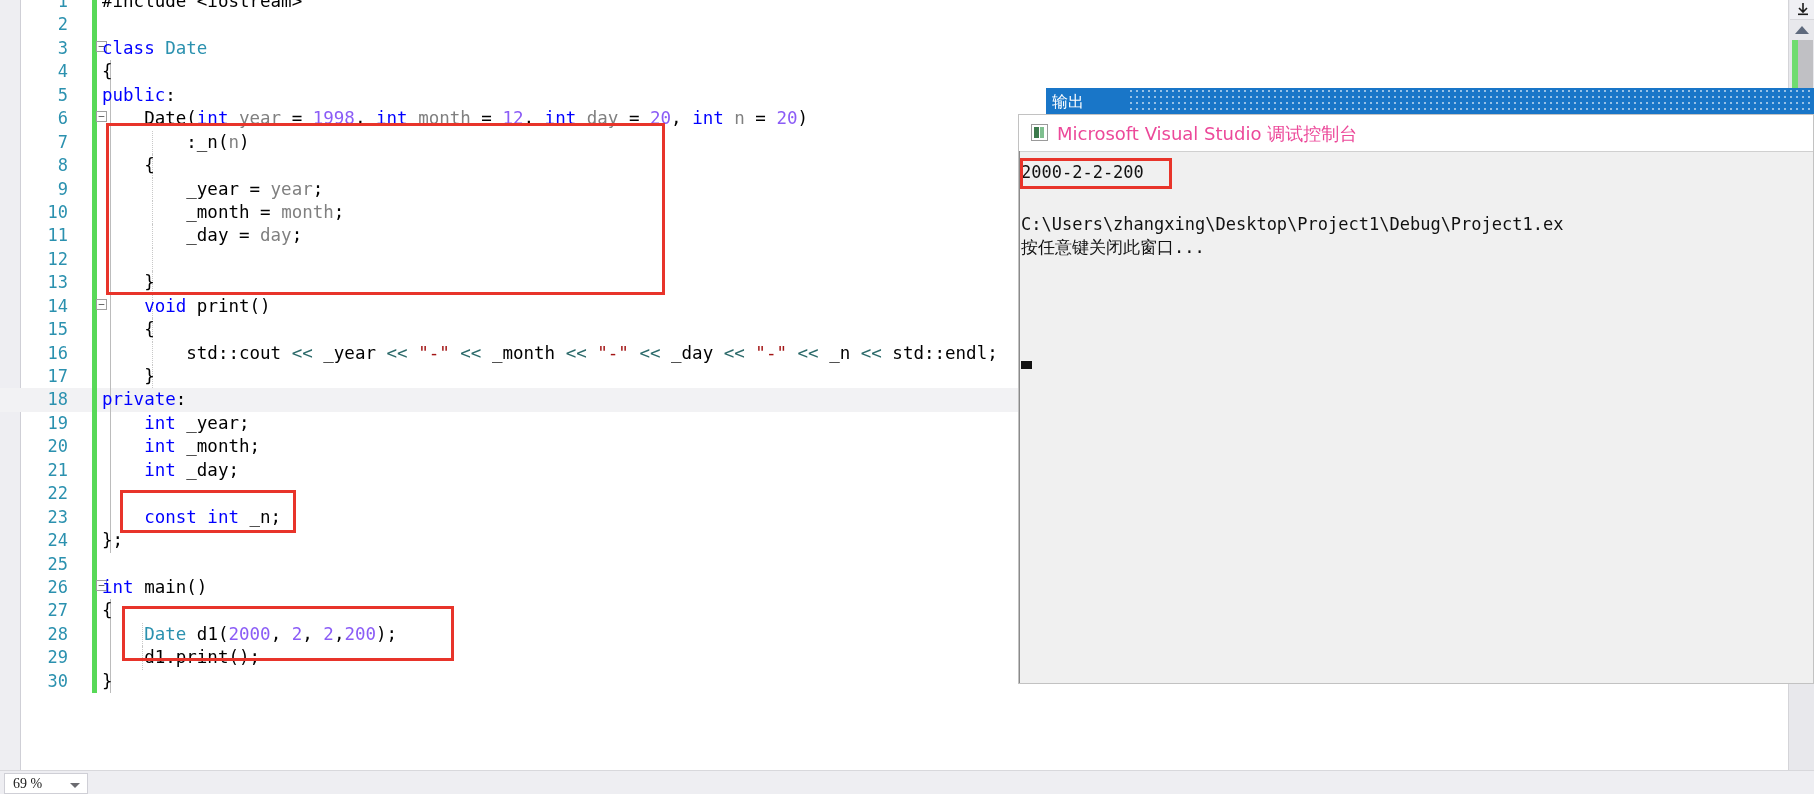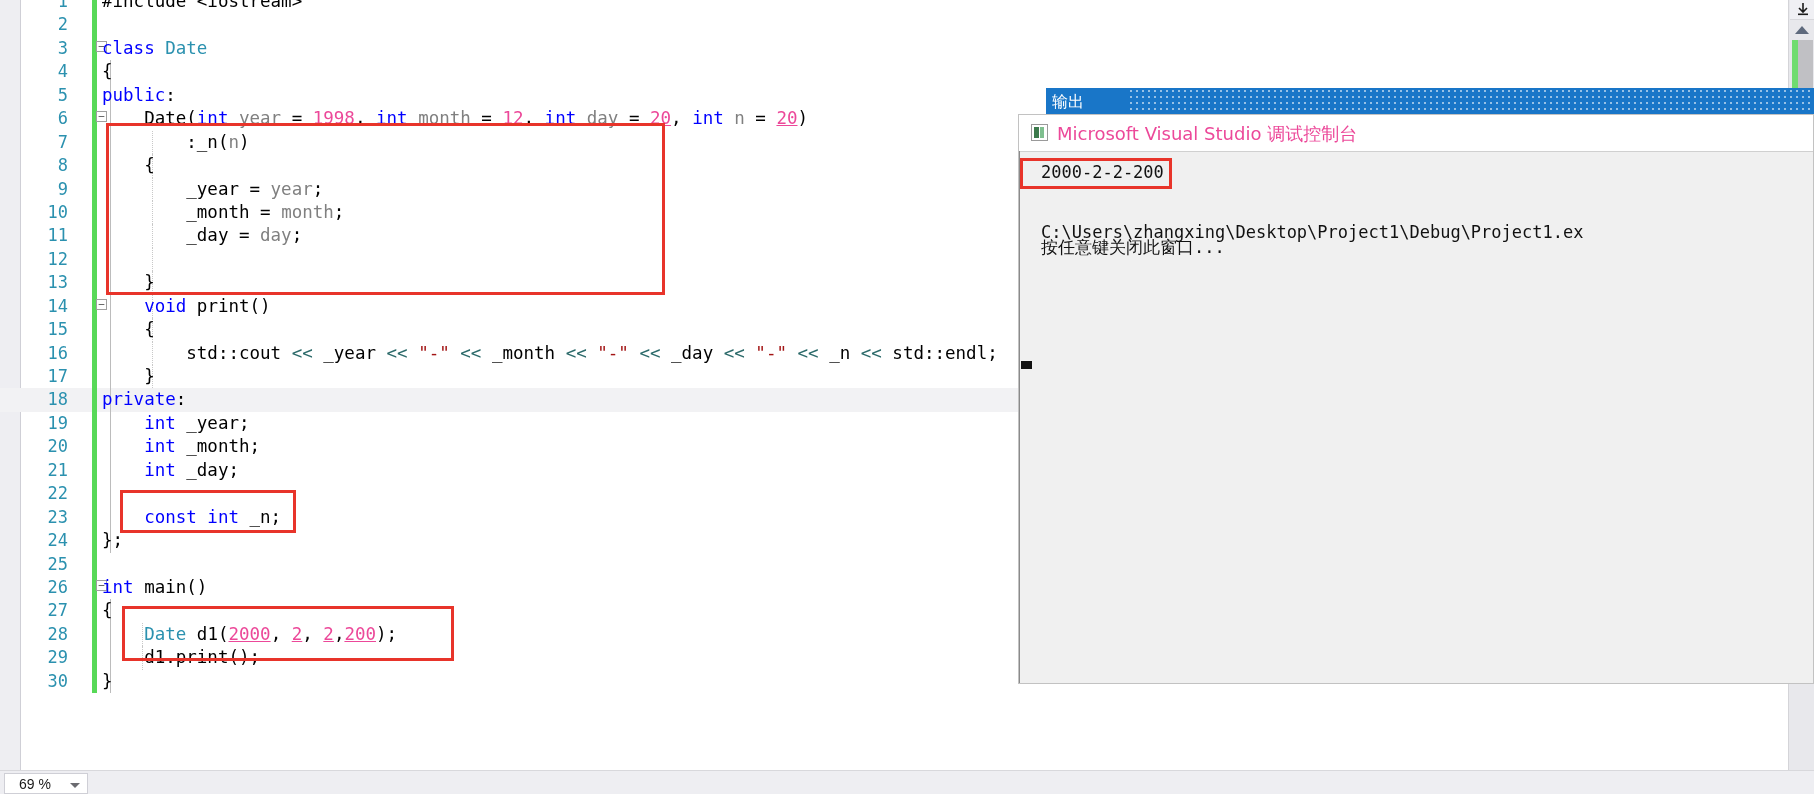--- a/index.html
+++ b/index.html
@@ -84,21 +84,21 @@
   }
   .hl-row { background: #f2f2f4; padding-left: 37px; }
 
   
   .k  { color: #0000ff; }   
   .t  { color: #2b91af; }   
   .p  { color: #808080; text-align: right; }   
   .s  { color: #a31515; }   
   .o  { color: #000000; }   
   .op { color: #2d6b6b; }   
-  .n  { color: #ec4899; text-decoration: underline; }   
+  .n  { color: #8b5cf6; }   
 
   
   .redbox {
     position: absolute;
     border: 3px solid #e8342a;
     box-sizing: border-box;
     pointer-events: none;
   }
 
   
@@ -156,23 +156,23 @@
   }
   .zoom-combo {
     position: absolute;
     left: 4px; top: 2px;
     width: 84px; height: 21px;
     background: #ffffff;
     border: 1px solid #cfcfd6;
     box-sizing: border-box;
   }
   .zoom-val {
-    position: absolute; left: 14px; top: 2px;
+    position: absolute; left: 8px; top: 2px;
     font-size: 14px; color: #1a1a1a;
-    font-family: Liberation Sans, sans-serif;
+    font-family: Liberation Serif, serif;
   }
   .zoom-caret {
     position: absolute; right: 7px; top: 9px;
     width: 0; height: 0;
     border-left: 5px solid transparent;
     border-right: 5px solid transparent;
     border-top: 5px solid #6b6b70;
   }
 
   
@@ -234,21 +234,21 @@
   }
   .console-body {
     position: absolute; left: 0; top: 36px;
     width: 100%;
     font-family: "DejaVu Sans Mono", "Liberation Mono", monospace;
     font-size: 17px;
     line-height: 23px;
     color: #111111;
     white-space: pre;
   }
-  .cb-line { position: absolute; left: 2px; margin-left: 20px; }
+  .cb-line { position: absolute; left: 2px; }
   .console-caret {
     position: absolute;
     left: 2px; top: 246px;
     width: 11px; height: 8px;
     background: #111111;
   }
   .console-leftedge {
     position: absolute; left: 0; top: 36px;
     width: 1px; height: 534px;
     background: #8a8a8a;
@@ -307,18 +307,18 @@
   <div class="console-win">
     <div class="console-titlebar">
       <span class="console-appicon">
         <i></i>
           <i class="b"></i>
       </span>
       <span class="console-title">Microsoft Visual Studio 调试控制台</span>
     </div>
     <div class="console-sep"></div>
     <div class="console-leftedge"></div>
-    <div class="console-body" id="console-body"><div class="cb-line" style="top: 10px;">2000-2-2-200</div><div class="cb-line" style="top: 70px;">C:\Users\zhangxing\Desktop\Project1\Debug\Project1.ex</div><div class="cb-line" style="top: 85px;">按任意键关闭此窗口...</div></div>
+    <div class="console-body" id="console-body"><div class="cb-line" style="top: 10px;">2000-2-2-200</div><div class="cb-line" style="top: 62px;">C:\Users\zhangxing\Desktop\Project1\Debug\Project1.ex</div><div class="cb-line" style="top: 85px;">按任意键关闭此窗口...</div></div>
     <div class="console-caret"></div>
     <div class="redbox" id="console-redbox" style="left: 1px; top: 43px; width: 152px; height: 31px;"></div>
   </div>
 
 </div>
 
 </body></html>

